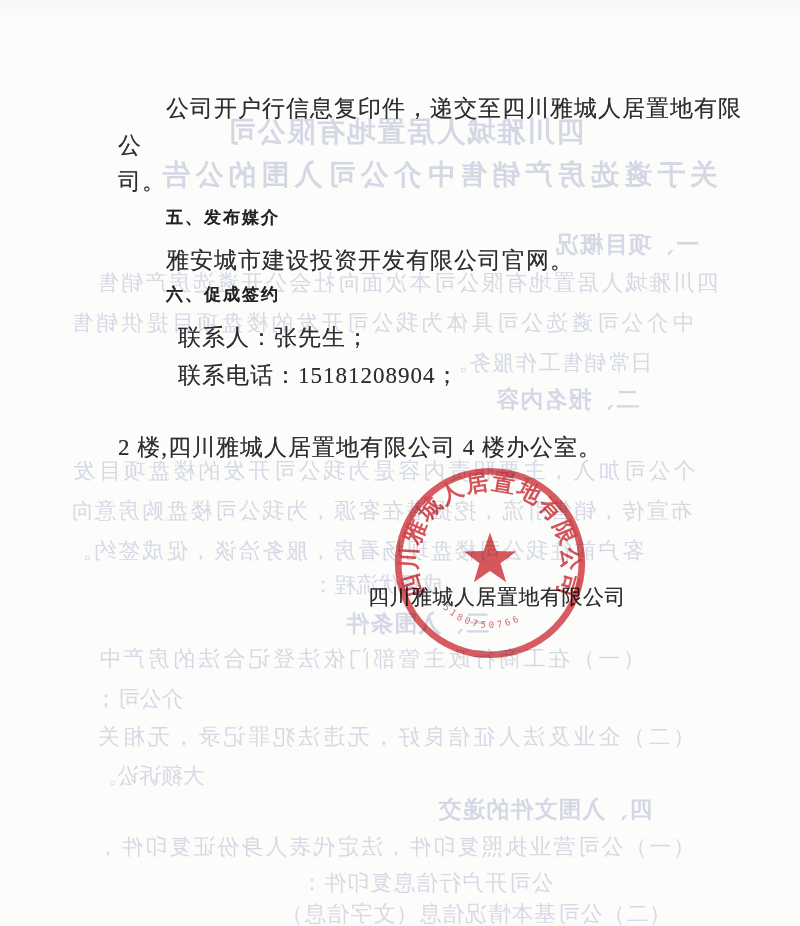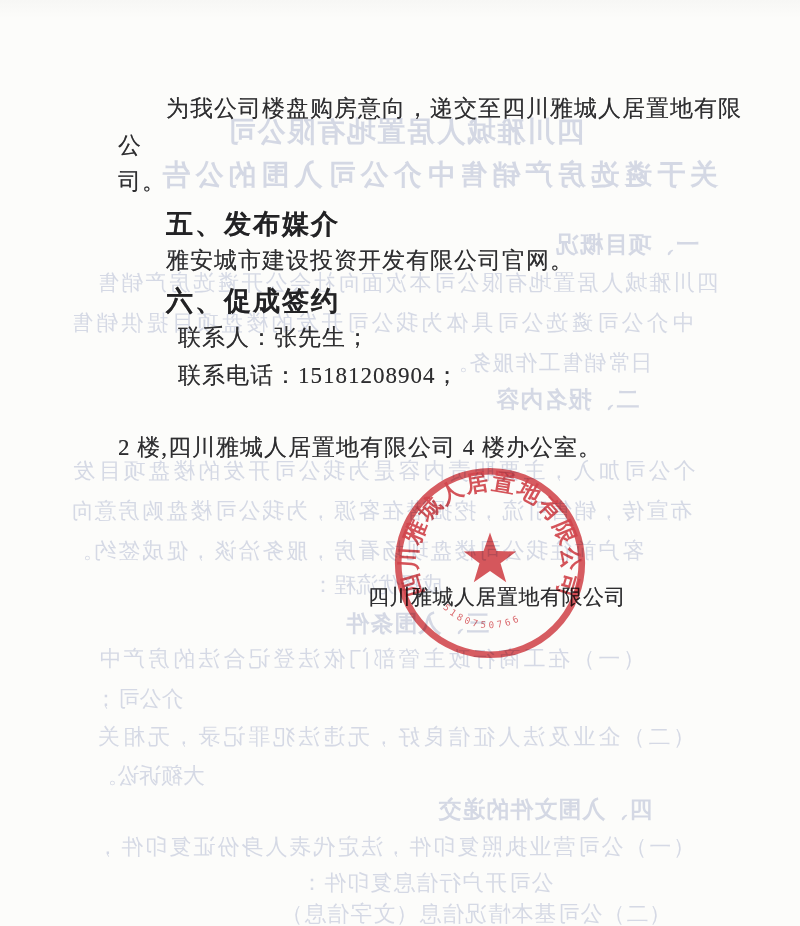--- a/index.html
+++ b/index.html
@@ -37,21 +37,21 @@
     position:absolute;
     color:#2e2e30;
     font-size:23px;
     letter-spacing:1px;
     white-space:nowrap;
     text-shadow:0 0 .6px rgba(46,46,48,.55);
   }
   .heading{
     font-family:"Liberation Sans","DejaVu Sans",sans-serif;
     font-weight:700;
-    font-size:27px;
+    font-size:17px;
     color:#222224;
     letter-spacing:2px;
   }
   .sig{
     font-size:21px;
     letter-spacing:.5px;
   }
   
   .seal{
     position:absolute;
@@ -87,21 +87,21 @@
     <div class="ghost" style="left:95px;top:684px;font-size:22px;">介公司；</div>
     <div class="ghost" style="left:95px;top:722px;font-size:22px;letter-spacing:3px;">（二）企业及法人征信良好，无违法犯罪记录，无相关</div>
     <div class="ghost" style="left:95px;top:761px;font-size:22px;">大额诉讼。</div>
     <div class="ghost bold" style="left:437px;top:794px;font-size:23px;letter-spacing:1px;">四、入围文件的递交</div>
     <div class="ghost" style="left:95px;top:832px;font-size:22px;letter-spacing:2px;">（一）公司营业执照复印件，法定代表人身份证复印件，</div>
     <div class="ghost" style="left:300px;top:868px;font-size:22px;letter-spacing:1px;">公司开户行信息复印件：</div>
     <div class="ghost" style="left:280px;top:899px;font-size:22px;letter-spacing:1px;">（二）公司基本情况信息（文字信息）</div>
   </div>
 
   <div class="textlayer">
-    <div class="ink" style="left:166px;top:93px;">为我公司楼盘购房意向，递交至四川雅城人居置地有限</div>
+    <div class="ink" style="left:166px;top:93px;">公司开户行信息复印件，递交至四川雅城人居置地有限</div>
     <div class="ink" style="left:118px;top:130px;">公</div>
     <div class="ink" style="left:118px;top:166px;">司。</div>
 
     <div class="ink heading" style="left:166px;top:206px;">五、发布媒介</div>
     <div class="ink" style="left:166px;top:245px;">雅安城市建设投资开发有限公司官网。</div>
 
     <div class="ink heading" style="left:166px;top:283px;">六、促成签约</div>
     <div class="ink" style="left:166px;top:322px;margin-left:12px;">联系人：张先生；</div>
     <div class="ink" style="left:178px;top:360px;">联系电话：15181208904；</div>
     <div class="ink" style="left:118px;top:432px;">2 楼,四川雅城人居置地有限公司 4 楼办公室。</div>

